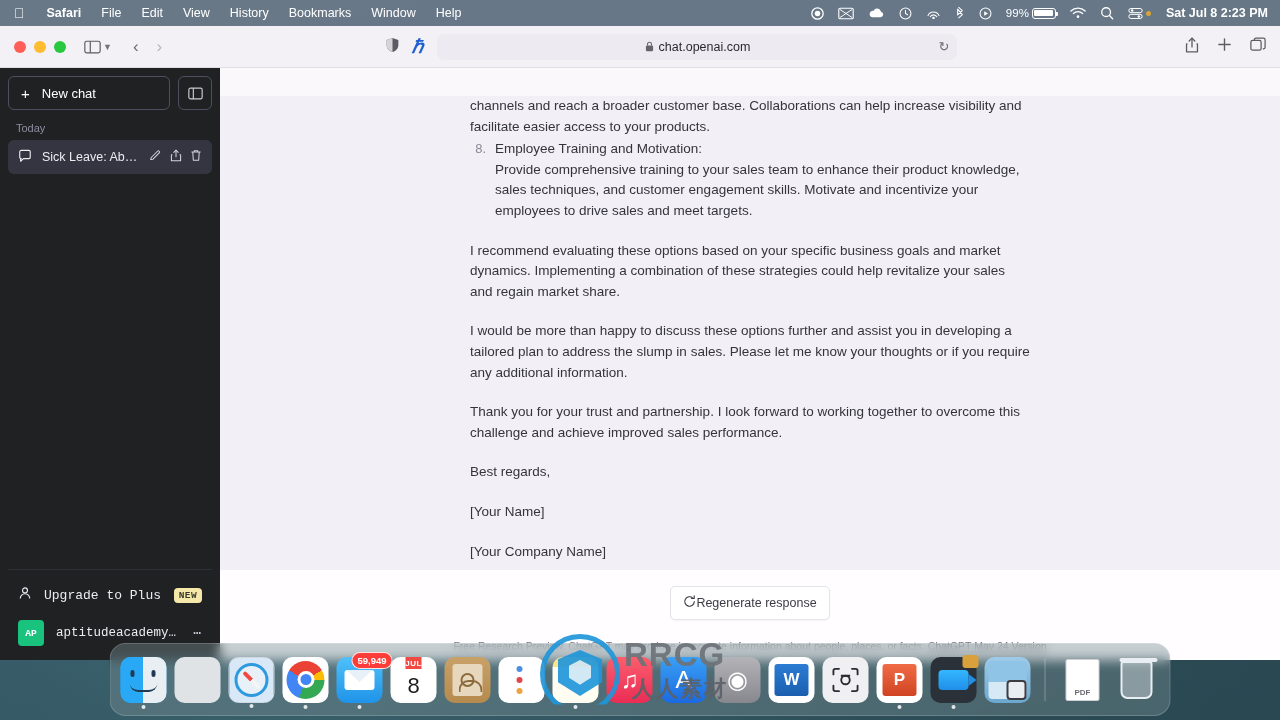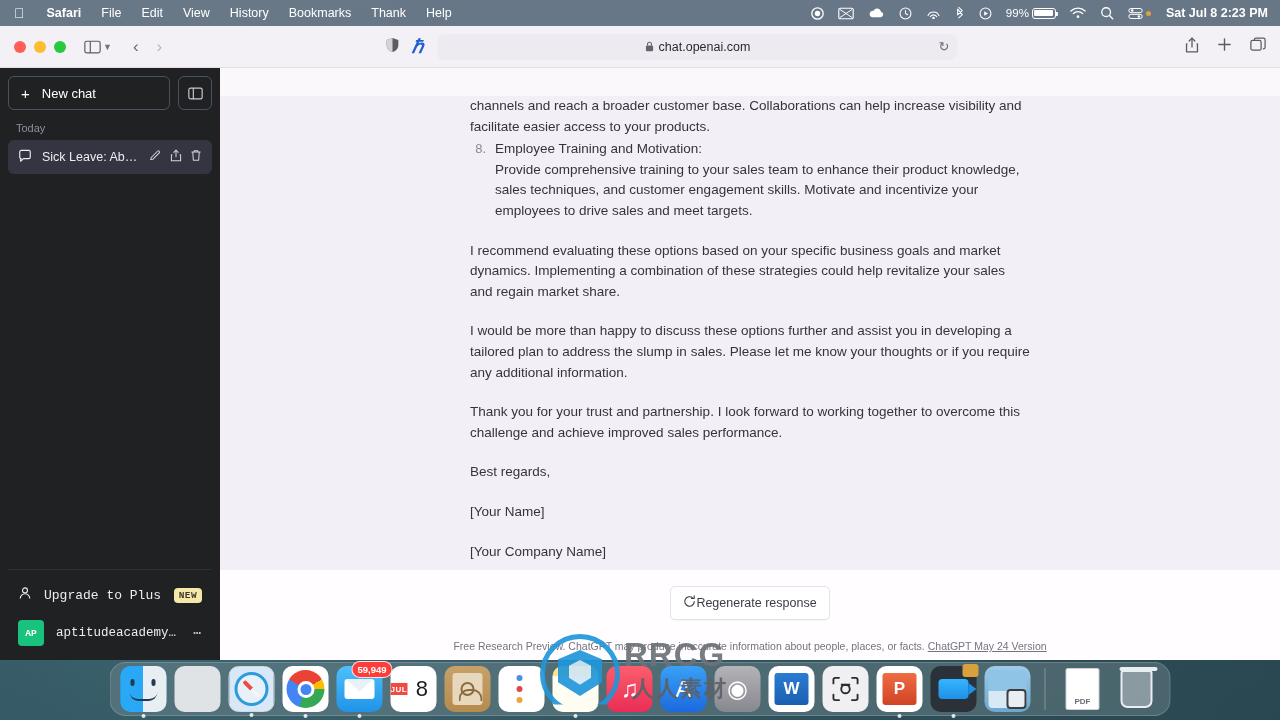--- a/index.html
+++ b/index.html
@@ -160,21 +160,21 @@
     display: flex; align-items: center; justify-content: center; color: #fff; flex: none;
   }
   .footnote {
     text-align: center; font-size: 10.5px; color: #74747f; padding: 12px 0 0;
   }
   .footnote a { color: #74747f; }
 
   
   .dock {
     position: absolute; left: 50%; transform: translateX(-50%); bottom: 4px;
-    height: 54px; background: rgba(120,140,146,0.42);
+    height: 73px; background: rgba(120,140,146,0.42);
     border: 1px solid rgba(255,255,255,0.18);
     border-radius: 16px; display: flex; align-items: center; gap: 8px;
     padding: 0 10px; backdrop-filter: blur(6px);
   }
   .dock-icon {
     width: 46px; height: 46px; border-radius: 10px; position: relative;
     display: flex; align-items: center; justify-content: center;
     font-size: 22px; color: #fff; overflow: visible;
   }
   .dock-icon .glyph { font-size: 24px; line-height: 1; }
@@ -199,21 +199,21 @@
   .ic-launchpad span { border-radius: 2px; }
   .ic-safari { background: radial-gradient(circle at 50% 45%, #fff 0 38%, #d9e8f6 39% 100%); border:1px solid #cfd9e3;}
   .ic-safari .compass { width: 34px; height: 34px; border-radius: 50%; background: conic-gradient(#e9f1f8 0 100%); border: 3px solid #2d9ae0; position: relative; }
   .ic-safari .needle { position: absolute; left: 50%; top: 50%; width: 22px; height: 4px; transform: translate(-50%,-50%) rotate(45deg); background: linear-gradient(90deg,#f04a42 0 50%, #f3f5f7 50% 100%); border-radius: 2px; }
   .ic-chrome { background: #fff; position: relative; }
   .ic-chrome .ring { width: 38px; height: 38px; border-radius: 50%; background: conic-gradient(from -60deg, #ea4335 0 33%, #fbbc05 33% 42%, #34a853 42% 72%, #4285f4 72% 100%); display:flex; align-items:center; justify-content:center;}
   .ic-chrome .inner { width: 17px; height: 17px; border-radius: 50%; background: #4285f4; border: 3px solid #fff; }
   .ic-mail { background: linear-gradient(180deg,#4fc0fb,#1f93e8); }
   .ic-mail .env { width: 30px; height: 20px; background: #fff; border-radius: 3px; position: relative; overflow: hidden; }
   .ic-mail .env::after { content:""; position:absolute; left:-2px; top:-3px; width:34px; height:20px; border-bottom:2px solid #9fb6c6; transform: rotate(0deg); clip-path: polygon(0 0,50% 70%,100% 0); background:#e8f1f8;}
-  .ic-cal { background: #fff; display: flex; overflow: hidden; }
+  .ic-cal { background: #fff; display: flex; flex-direction: column; overflow: hidden; }
   .ic-cal .cal-top { background: #f04a42; color: #fff; font-size: 8px; font-weight: bold; text-align: center; padding: 2px 0 1px; letter-spacing: .5px; }
   .ic-cal .cal-day { flex: 1; display: flex; align-items: center; justify-content: center; color: #1d1d1f; font-size: 22px; }
   .ic-contacts { background: linear-gradient(180deg,#c8a169,#b58a4e); }
   .ic-contacts .card { width: 30px; height: 32px; background: #e7d7bc; border-radius: 3px; display:flex; align-items:center; justify-content:center;}
   .ic-contacts .person { width: 14px; height: 14px; border-radius: 50%; border: 2px solid #8b6b3c; position: relative; }
   .ic-contacts .person::after { content:""; position:absolute; left:-4px; bottom:-7px; width:20px; height:10px; border-radius:10px 10px 0 0; border:2px solid #8b6b3c; border-bottom:none;}
   .ic-reminders { background: #fff; display: flex; flex-direction: column; justify-content: center; gap: 5px; padding: 0 8px; }
   .ic-reminders .rl { display: flex; align-items: center; gap: 5px; }
   .ic-reminders .rd { width: 6px; height: 6px; border-radius: 50%; }
   .ic-reminders .rb { flex: 1; height: 2.5px; background: #d9d9de; border-radius: 2px; }
@@ -275,21 +275,21 @@
   <div class="wallpaper"></div>
 
   <div class="menubar">
     <span class="apple"></span>
     <span class="mitem bold">Safari</span>
     <span class="mitem">File</span>
     <span class="mitem">Edit</span>
     <span class="mitem">View</span>
     <span class="mitem">History</span>
     <span class="mitem">Bookmarks</span>
-    <span class="mitem">Thank</span>
+    <span class="mitem">Window</span>
     <span class="mitem">Help</span>
     <span class="spacer"></span>
 
     <span class="sitem">
       <svg width="13" height="13" viewBox="0 0 16 16">
           <circle cx="8" cy="8" r="7" fill="none" stroke="#fff" stroke-width="1.6"></circle>
           <circle cx="8" cy="8" r="3.4" fill="#fff"></circle>
         </svg>
     </span>
     <span class="sitem">

